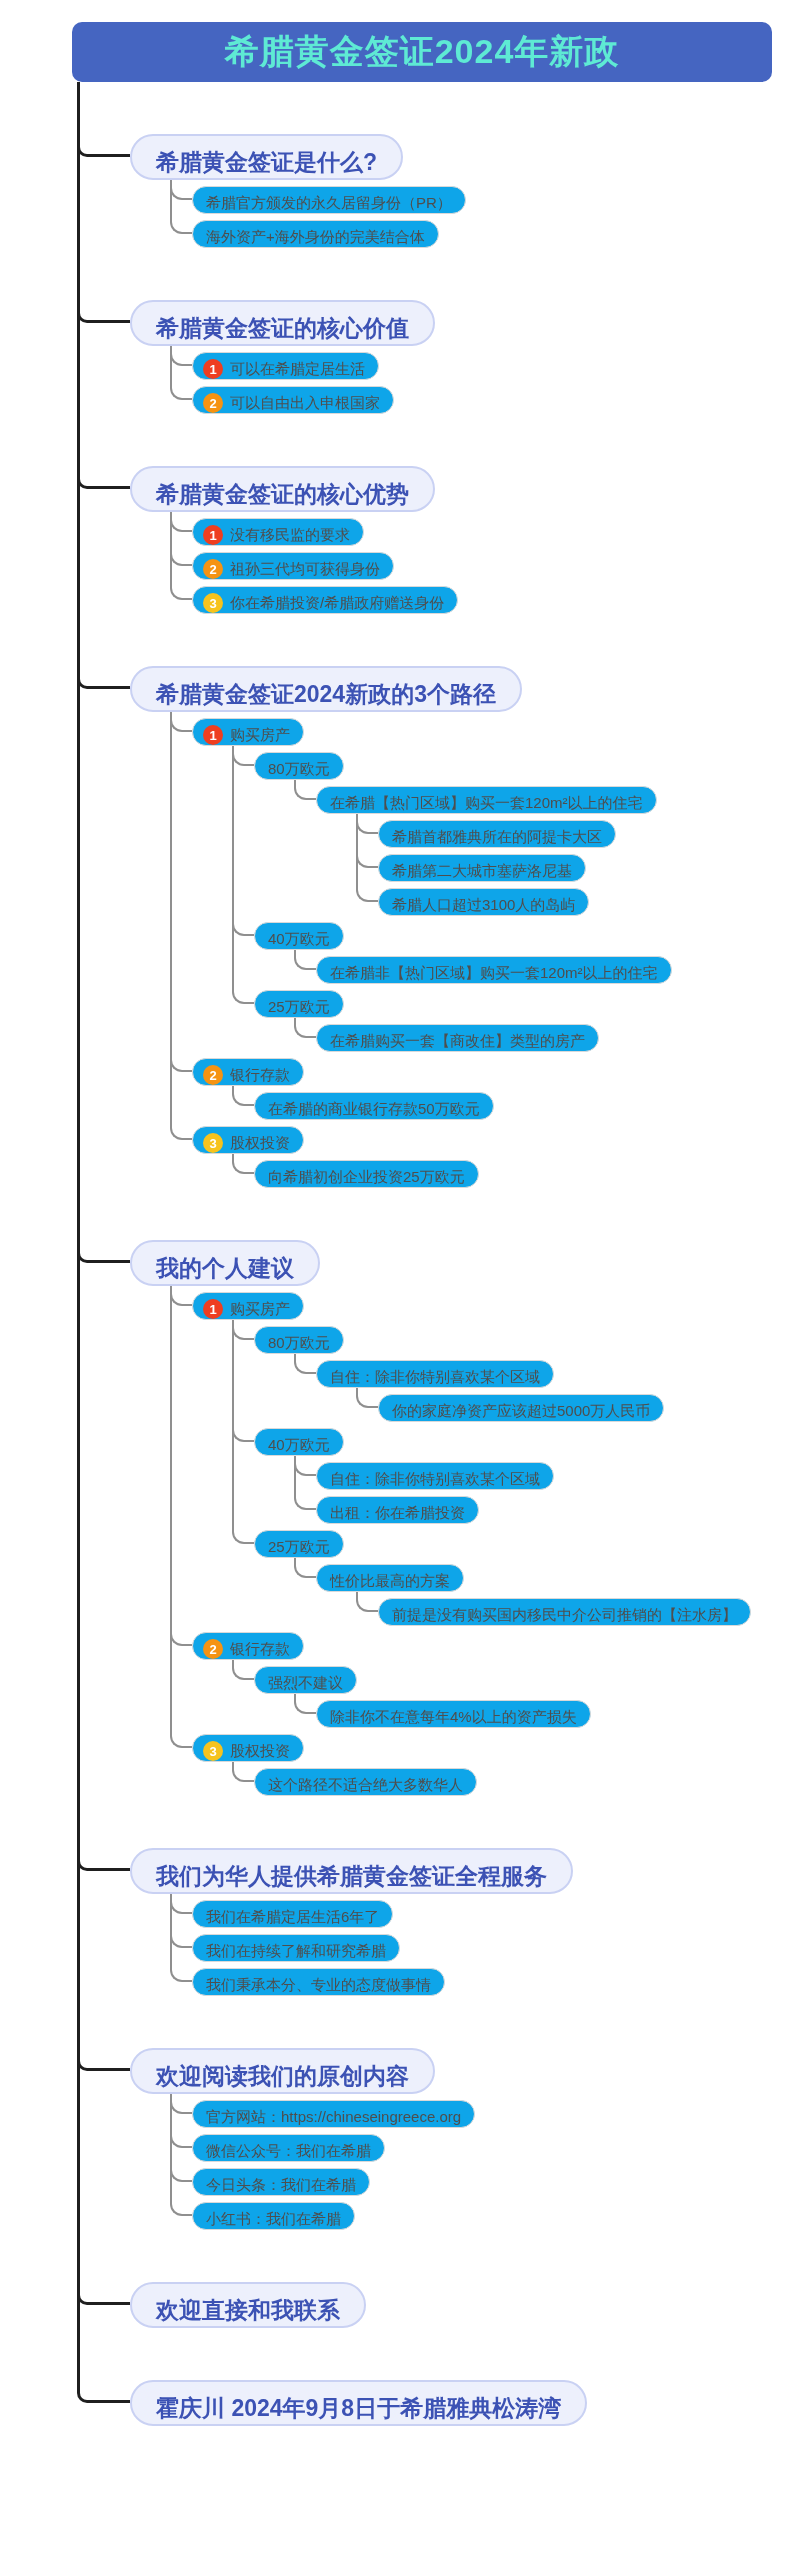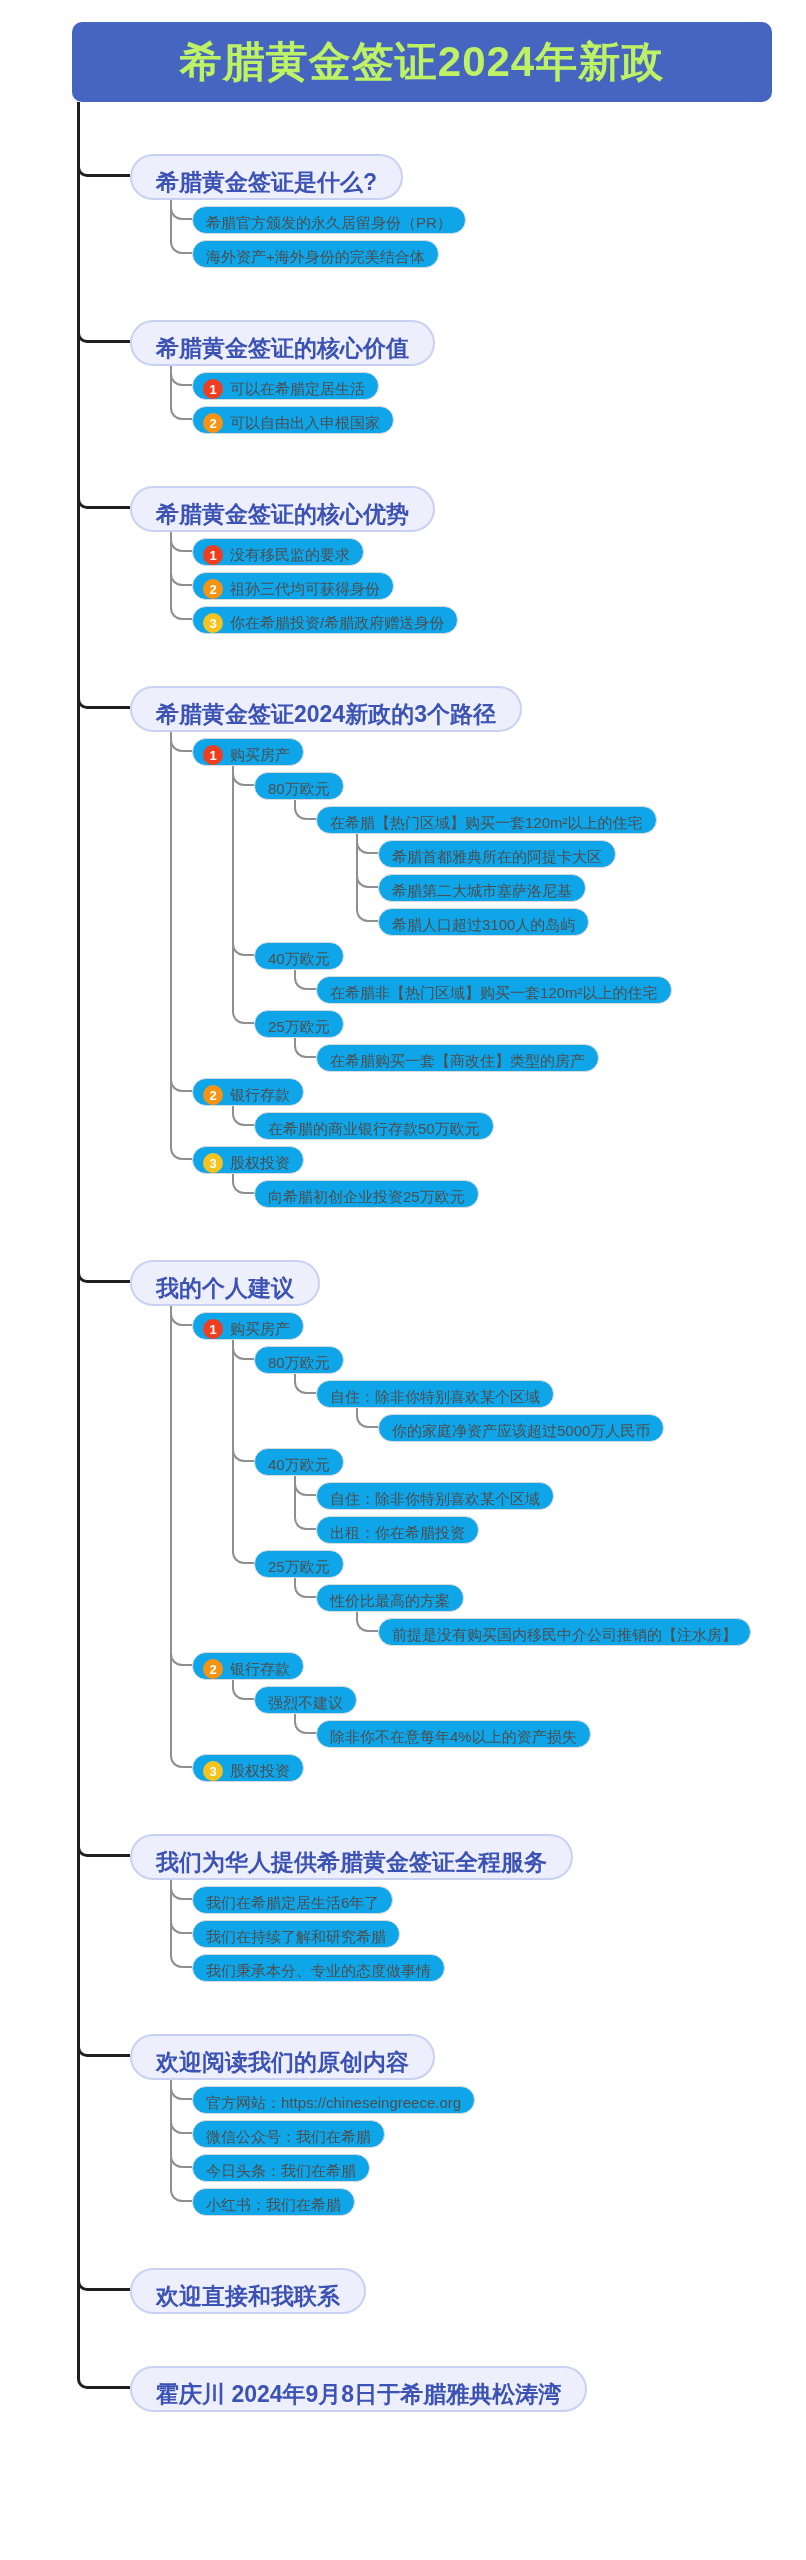--- a/index.html
+++ b/index.html
@@ -2,23 +2,23 @@
 <html><head>
 <meta charset="utf-8">
 <style>
   html,body{margin:0;padding:0;background:#ffffff;}
   body{
     width:806px;height:2560px;overflow:hidden;
     font-family:"Liberation Sans","DejaVu Sans",sans-serif;
   }
   
   .title{
-    margin:22px 0 0 72px;width:700px;height:80px;
+    margin:22px 0 0 72px;width:700px;height:60px;
     background:#4565c1;border-radius:10px;
-    color:#bef264;font-size:42px;font-weight:bold;
+    color:#5eead4;font-size:34px;font-weight:bold;
     display:flex;align-items:center;justify-content:center;
     letter-spacing:1px;box-sizing:border-box;
   }
   
   ul.tree,ul.children{list-style:none;margin:0;padding:0;}
   ul.tree{margin-left:77px;}
   li{position:relative;}
   
   li::before{
     content:"";position:absolute;left:0;top:0;
@@ -392,20 +392,29 @@
             </li>
           </ul>
         </li>
         <li>
           <div class="row">
             <div class="box child">
               <span class="badge b3">3</span>
               <span>股权投资</span>
             </div>
           </div>
+          <ul class="children">
+            <li>
+              <div class="row">
+                <div class="box child">
+                  <span>这个路径不适合绝大多数华人</span>
+                </div>
+              </div>
+            </li>
+          </ul>
         </li>
       </ul>
     </li>
     <li>
       <div class="row">
         <div class="box main">
           <span>我们为华人提供希腊黄金签证全程服务</span>
         </div>
       </div>
       <ul class="children">

